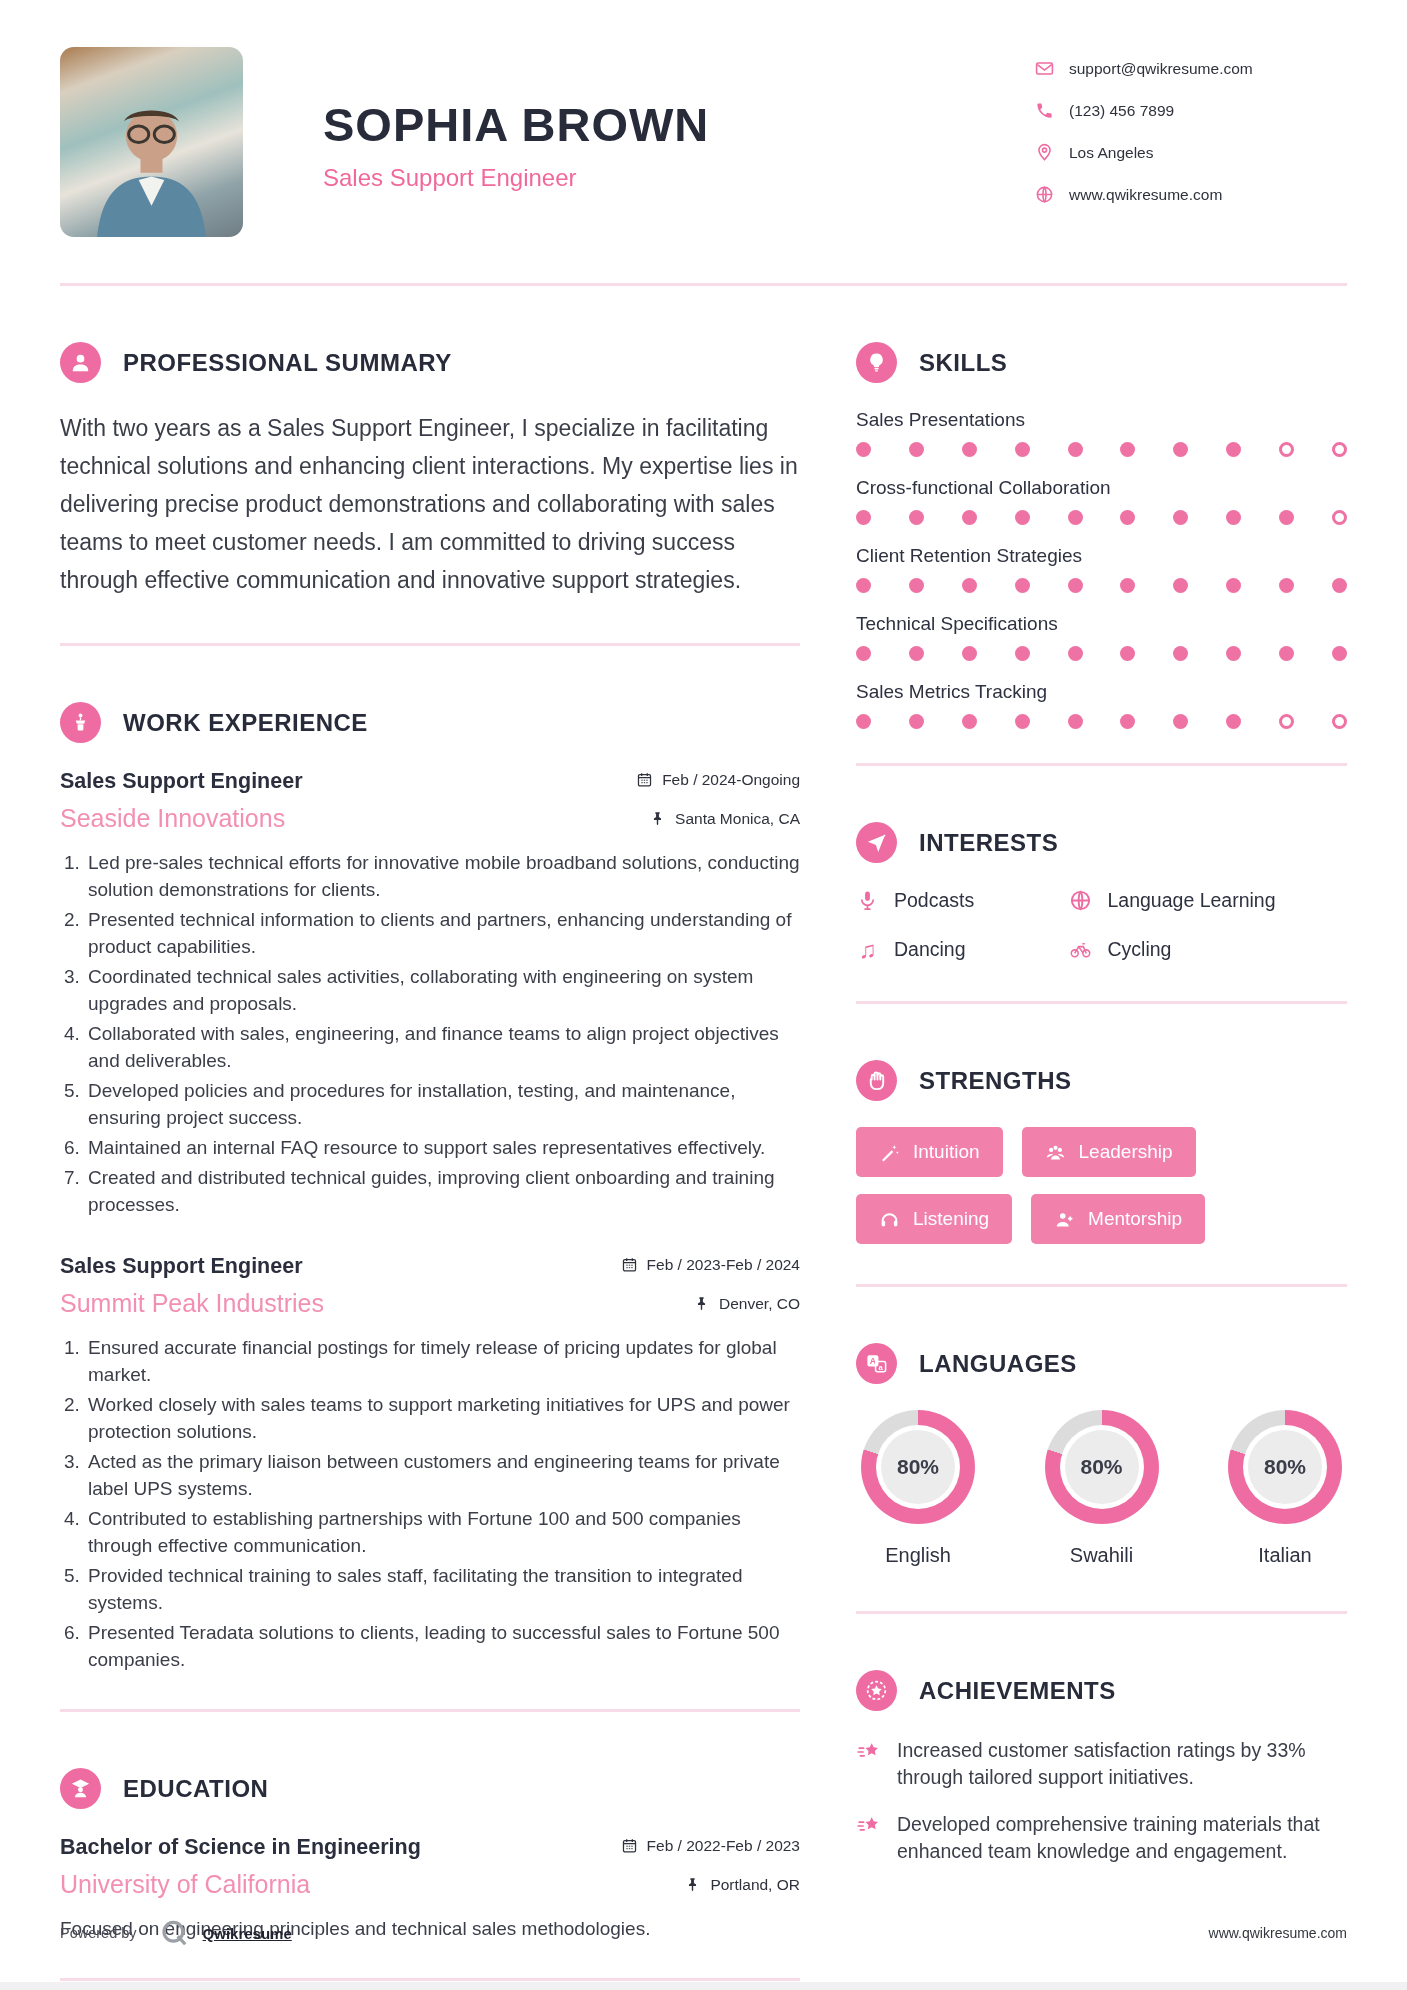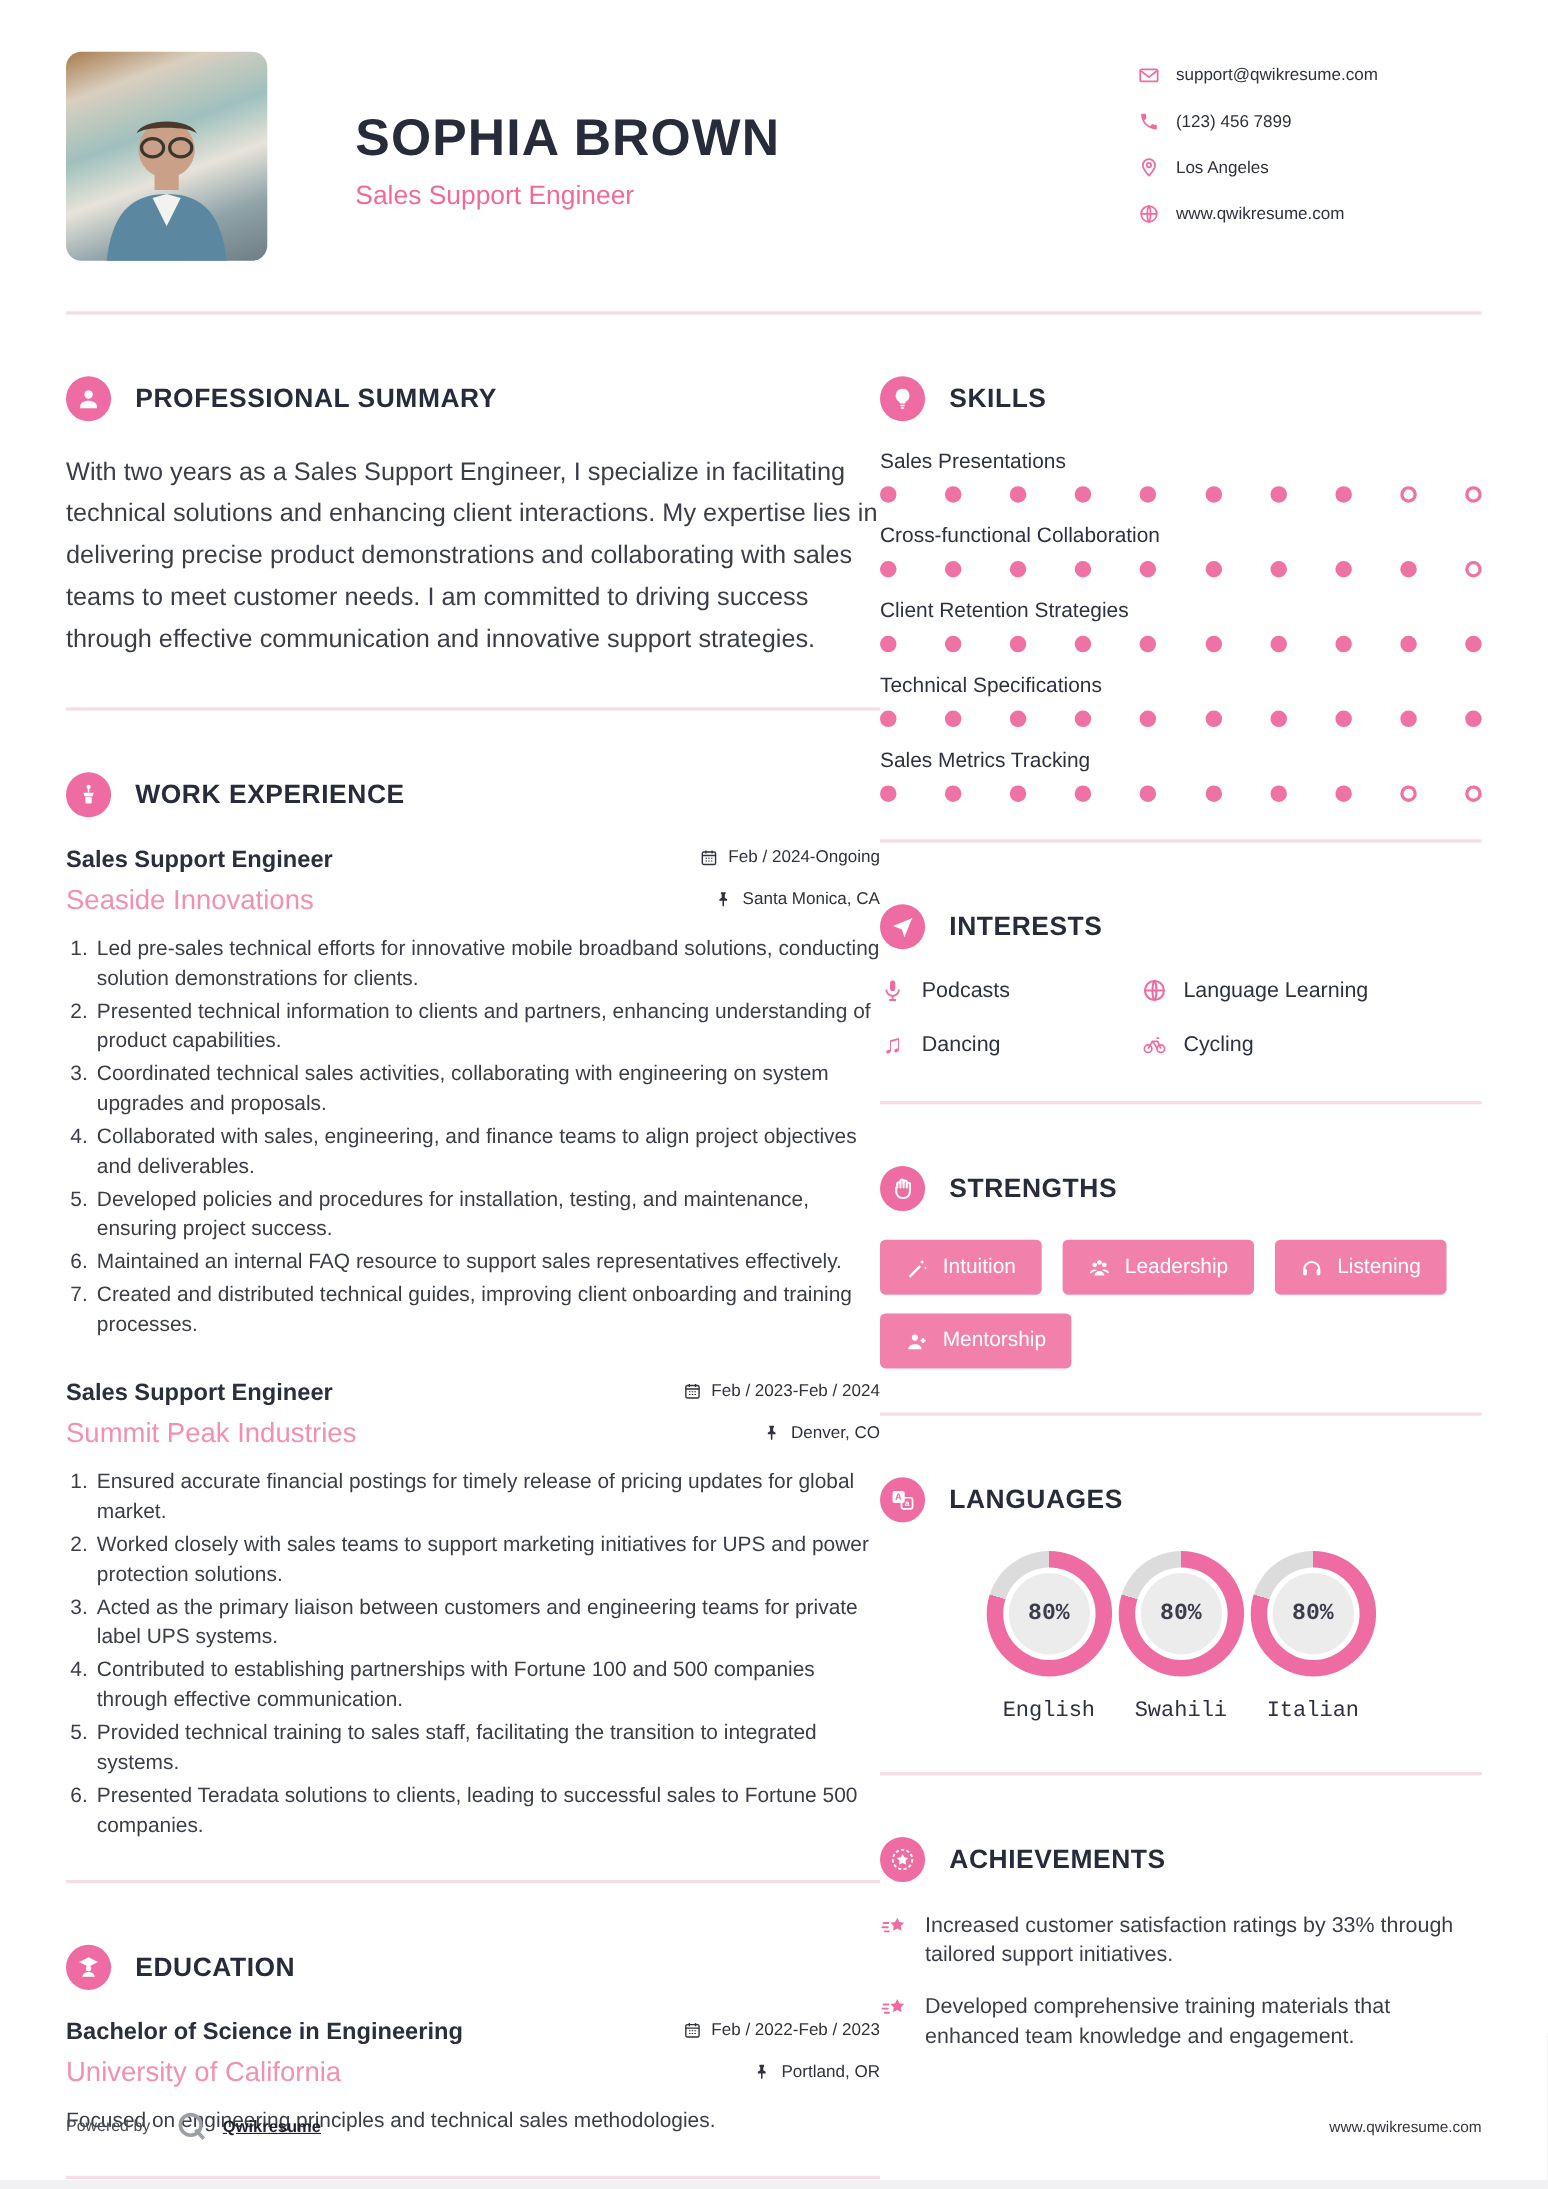--- a/index.html
+++ b/index.html
@@ -22,21 +22,21 @@
   .photo svg{ position:absolute; left:0; bottom:-6px; width:100%; height:78%; }
   .idblock{ margin-left:80px; padding-top:50px; }
   .name{ margin:0; font-size:47px; font-weight:bold; letter-spacing:1px; color:var(--dark); }
   .subtitle{ margin-top:12px; font-size:24px; color:#f1699b; }
   .contact{ margin-left:auto; padding-top:12px; width:312px; display:flex; flex-direction:column; gap:23px; }
   .c-row{ display:flex; align-items:center; gap:15px; font-size:15.5px; color:var(--meta); }
   .c-row .icn{ width:19px; height:19px; color:var(--accent); flex:none; }
   .header-divider{ height:3px; background:var(--divider); margin:46px 60px 0 60px; }
 
   
-  .columns{ display:flex; padding:0 60px; align-items:flex-start; }
+  .columns{ display:flex; padding:0 60px; gap:56px; align-items:flex-start; }
   .col-left{ width:740px; flex:none; }
   .col-right{ flex:1; min-width:0; }
 
   .section-head{ display:flex; align-items:center; gap:22px; margin:56px 0 26px 0; }
   .sec-icon{
     width:41px; height:41px; border-radius:50%; background:var(--accent); color:#fff;
     display:flex; align-items:center; justify-content:center; flex:none;
   }
   .sec-icon svg{ width:23px; height:23px; }
   .section-head h2{ margin:0; font-size:24px; font-weight:bold; letter-spacing:.5px; color:var(--dark); }
@@ -72,21 +72,21 @@
 
   
   .pills{ display:flex; flex-wrap:wrap; gap:17px 19px; }
   .pill{
     display:inline-flex; align-items:center; gap:13px; background:var(--pill); color:#fff;
     font-size:19px; padding:14px 23px; border-radius:5px;
   }
   .pill .icn{ width:21px; height:21px; flex:none; }
 
   
-  .langs{ display:flex; justify-content:center; padding:0 2px;font-family:Liberation Mono, monospace; }
+  .langs{ display:flex; justify-content:space-between; padding:0 2px; }
   .lang{ display:flex; flex-direction:column; align-items:center; width:120px; }
   .donut{ width:114px; height:114px; border-radius:50%; display:flex; align-items:center; justify-content:center; }
   .donut-hole{ width:84px; height:84px; border-radius:50%; background:#fff; display:flex; align-items:center; justify-content:center; }
   .donut-core{ width:74px; height:74px; border-radius:50%; background:#ececec; display:flex; align-items:center; justify-content:center;
                font-size:21px; font-weight:bold; color:#3b3e4a; }
   .lang-name{ margin-top:20px; font-size:20px; color:#2e3140; }
 
   
   .ach{ display:flex; gap:15px; margin-bottom:20px; font-size:19.5px; line-height:27px; color:var(--body); }
   .ach .icn{ width:26px; height:26px; color:var(--accent); flex:none; margin-top:2px; }

